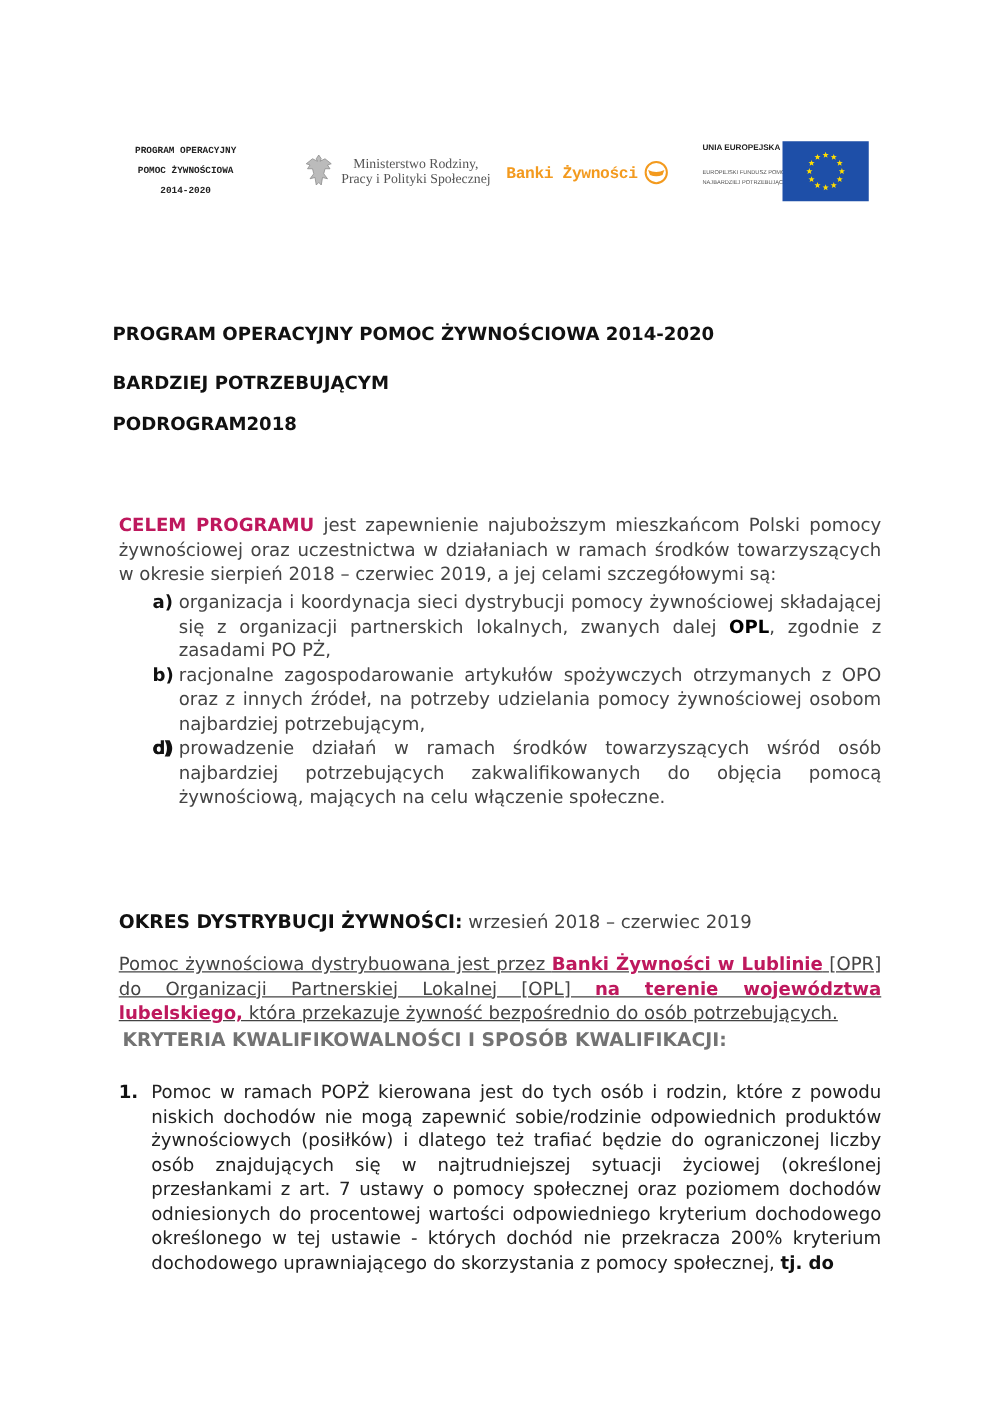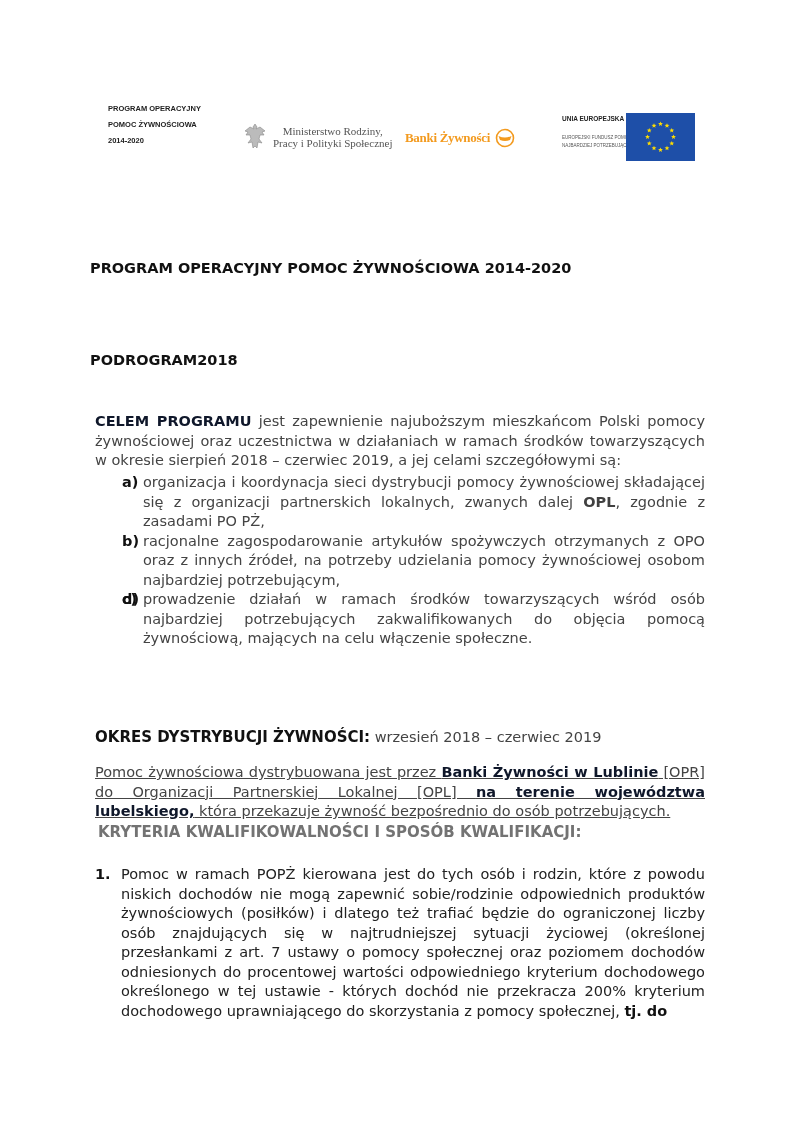--- a/index.html
+++ b/index.html
@@ -1,44 +1,44 @@
 <!DOCTYPE html>
 <html><head>
 <meta charset="utf-8">
 <style>
   html, body { margin: 0; padding: 0; background: #ffffff; }
   body { width: 800px; height: 1132px; position: relative; overflow: hidden;
          font-family: "DejaVu Sans", sans-serif; color: #222; }
 
   
   .hdr { position: absolute; top: 0; left: 0; width: 800px; height: 200px; }
-  .hdr-program { position: absolute; left: 108px; top: 101px; font-family: Liberation Sans, sans-serif;
-                 font-weight: bold; font-size: 7.5px; color: #222; line-height: 16px; }
+  .hdr-program { position: absolute; left: 108px; top: 113px; font-family: Liberation Mono, monospace;
+                 font-weight: bold; font-size: 7.5px; color: #222; line-height: 16px; text-align: center; }
   .hdr-ministry { position: absolute; left: 243px; top: 122px; display: flex; align-items: center; }
   .eagle { width: 24px; height: 30px; margin-right: 6px; }
   .ministry-text { font-family: "Liberation Serif", serif; font-size: 11px; color: #555; line-height: 12px; text-align: center; }
   .hdr-banki { position: absolute; left: 405px; top: 128px; display: flex; align-items: center; }
-  .banki-text { font-family: Liberation Serif, serif; font-weight: bold; font-size: 13px; color: #f39a1e; letter-spacing: -0.3px; }
+  .banki-text { font-family: Liberation Mono, monospace; font-weight: bold; font-size: 13px; color: #f39a1e; letter-spacing: -0.3px; }
   .banki-logo { width: 20px; height: 20px; margin-left: 5px; }
   .hdr-eu-text { position: absolute; left: 562px; top: 115px; font-family: "Liberation Sans", sans-serif; }
   .eu-title { font-size: 6.5px; font-weight: bold; color: #222; margin-bottom: 12px; }
   .eu-sub { font-size: 4.5px; color: #555; line-height: 8px; }
   .eu-flag { position: absolute; left: 626px; top: 113px; width: 69px; height: 48px; background: #1e4fa8; }
 
   
   .title { position: absolute; left: 90px; width: 620px; font-weight: bold;
            font-size: 14.5px; color: #111; line-height: 20px; }
   .t1 { top: 258px; }
   .t2 { top: 297px; }
-  .t3 { top: 350px; }
+  .t3 { top: 330px; }
 
   
   .para { position: absolute; left: 95px; width: 610px; font-size: 14.5px; line-height: 19.5px;
           color: #444; text-align: justify; }
-  .para b { color: #0f172a; }
+  .para b { color: #be185d; }
   .cel { top: 412px; }
   .list { position: absolute; left: 95px; width: 610px; }
   .li { position: relative; padding-left: 48px; font-size: 14.5px; line-height: 19.5px; color: #444; text-align: justify; }
   .li .mk { position: absolute; left: 27px; top: 0; font-weight: bold; color: #111; }
   .list-a { top: 473px; }
 
   .okres { position: absolute; left: 95px; top: 727px; font-size: 14.5px; line-height: 20px; color: #444; text-align: right; }
   .okres b { color: #111; font-size: 15px; }
   .pomoc { top: 763px; text-decoration: underline; }
   .kryt { position: absolute; left: 98px; top: 823px; font-size: 15px; font-weight: bold; color: #737373; }
@@ -90,27 +90,28 @@
       <polygon points="23.24,14.90 23.89,16.61 25.71,16.70 24.29,17.84 24.77,19.60 23.24,18.60 21.71,19.60 22.20,17.84 20.77,16.70 22.60,16.61" fill="#ffdd00"></polygon>
       <polygon points="28.00,10.14 28.65,11.85 30.47,11.94 29.05,13.08 29.53,14.85 28.00,13.84 26.47,14.85 26.95,13.08 25.53,11.94 27.35,11.85" fill="#ffdd00"></polygon>
       <polygon points="34.50,8.40 35.15,10.11 36.97,10.20 35.55,11.34 36.03,13.10 34.50,12.10 32.97,13.10 33.45,11.34 32.03,10.20 33.85,10.11" fill="#ffdd00"></polygon>
       <polygon points="41.00,10.14 41.65,11.85 43.47,11.94 42.05,13.08 42.53,14.85 41.00,13.84 39.47,14.85 39.95,13.08 38.53,11.94 40.35,11.85" fill="#ffdd00"></polygon>
       <polygon points="45.76,14.90 46.40,16.61 48.23,16.70 46.80,17.84 47.29,19.60 45.76,18.60 44.23,19.60 44.71,17.84 43.29,16.70 45.11,16.61" fill="#ffdd00"></polygon>
     </svg>
 </div>
 
 <div class="title t1">PROGRAM OPERACYJNY POMOC ŻYWNOŚCIOWA 2014-2020</div>
 <div class="title t2">
+  <div>BARDZIEJ POTRZEBUJĄCYM</div>
 </div>
 <div class="title t3">PODROGRAM2018</div>
 
 <div class="para cel"><b>CELEM PROGRAMU</b><span> jest zapewnienie najuboższym mieszkańcom Polski pomocy żywnościowej oraz uczestnictwa w działaniach w ramach środków towarzyszących w okresie  sierpień 2018 – czerwiec 2019,  a jej celami szczegółowymi są:</span></div>
 
 <div class="list list-a">
-  <div class="li"><span class="mk">a)</span><span>organizacja i koordynacja sieci dystrybucji pomocy żywnościowej składającej się z organizacji partnerskich lokalnych, zwanych dalej </span><b style="color:#404040">OPL</b><span>, zgodnie z zasadami PO PŻ,</span></div>
+  <div class="li"><span class="mk">a)</span><span>organizacja i koordynacja sieci dystrybucji pomocy żywnościowej składającej się z organizacji partnerskich lokalnych, zwanych dalej </span><b style="color:#000000">OPL</b><span>, zgodnie z zasadami PO PŻ,</span></div>
   <div class="li"><span class="mk">b)</span><span>racjonalne zagospodarowanie artykułów spożywczych otrzymanych z OPO oraz z innych źródeł, na potrzeby udzielania pomocy żywnościowej osobom najbardziej potrzebującym,</span></div>
   <div class="li"><span class="mk">c)</span></div>
   <div class="li"><span class="mk">d)</span><span>prowadzenie działań w ramach środków towarzyszących wśród osób najbardziej potrzebujących zakwalifikowanych do objęcia pomocą żywnościową, mających na celu włączenie społeczne.</span></div>
 </div>
 
 <div class="okres"><b>OKRES DYSTRYBUCJI ŻYWNOŚCI:</b><span>  wrzesień 2018 – czerwiec 2019</span></div>
 
 <div class="para pomoc"><span>Pomoc żywnościowa dystrybuowana jest przez </span><b>Banki Żywności w Lublinie</b><span> [OPR] do Organizacji Partnerskiej Lokalnej [OPL] </span><b>na terenie województwa lubelskiego,</b><span> która przekazuje żywność bezpośrednio do osób potrzebujących.</span></div>
 
 <div class="kryt">KRYTERIA KWALIFIKOWALNOŚCI I SPOSÓB KWALIFIKACJI:</div>

